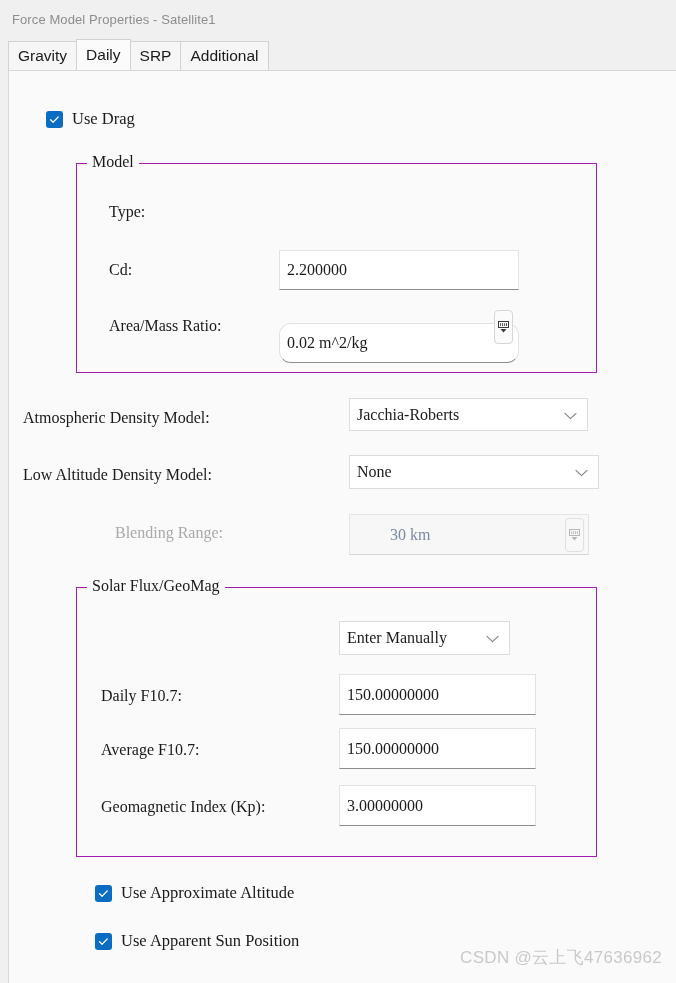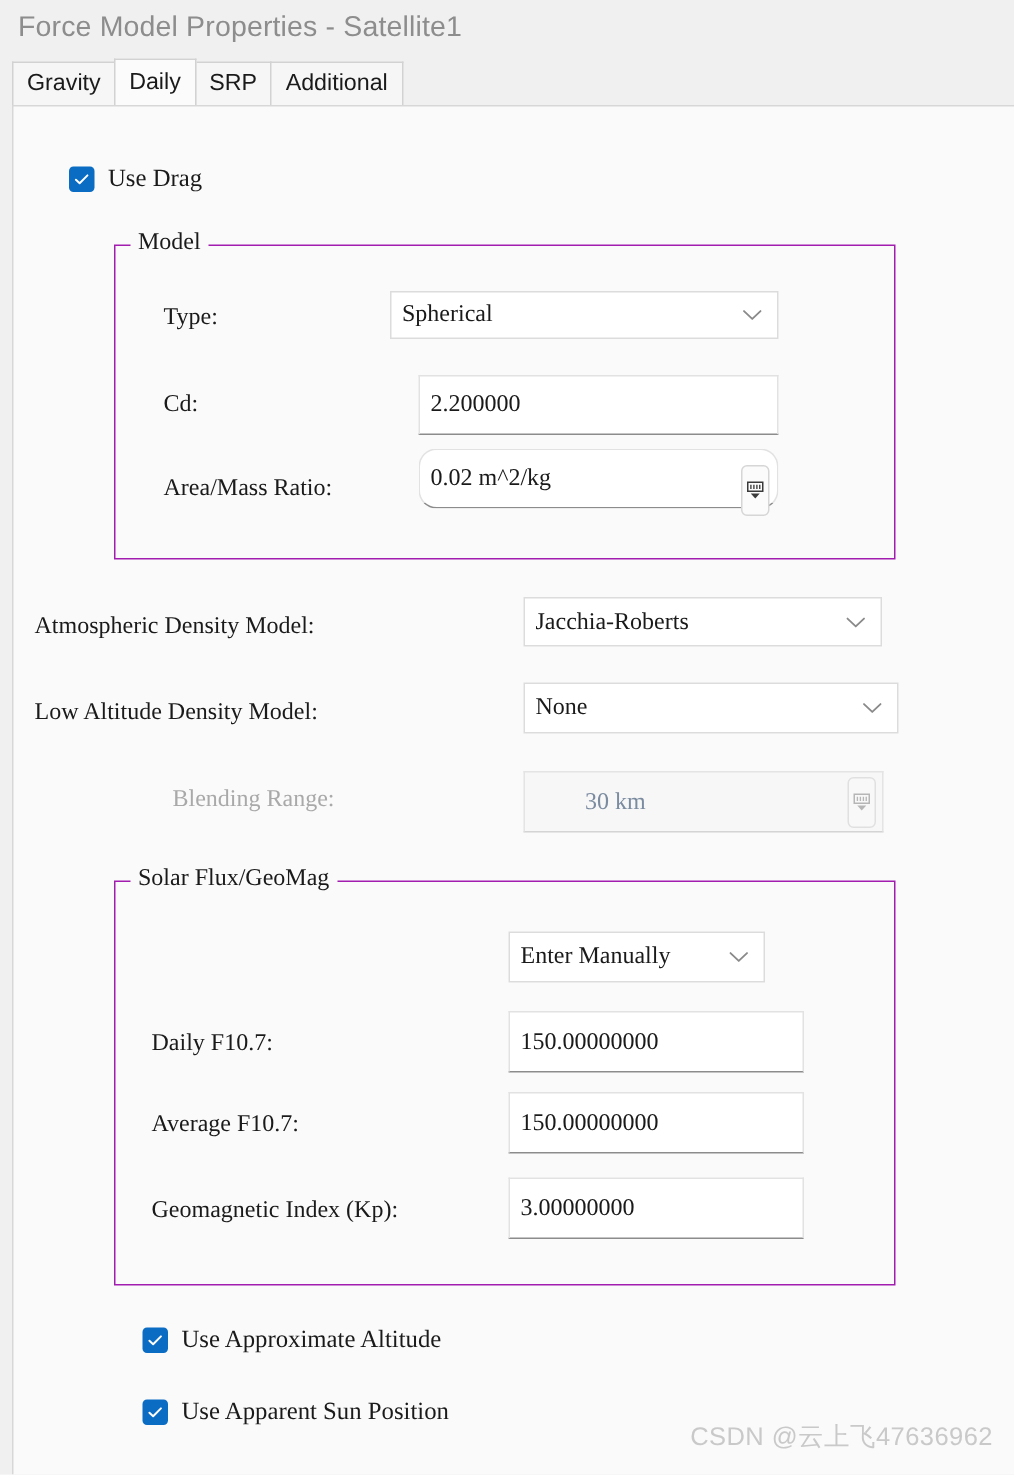--- a/index.html
+++ b/index.html
@@ -20,21 +20,21 @@
   
   .titlebar {
     height: 38px;
     background: #f0f0f0;
     display: flex;
     align-items: center;
     padding-left: 12px;
     box-sizing: border-box;
   }
   .titlebar-text {
-    font-size: 19px;
+    font-size: 13px;
     color: #8d8d8d;
     letter-spacing: 0.1px;
   }
 
   
   .tabstrip {
     height: 32px;
     background: #f0f0f0;
     display: flex;
     align-items: flex-end;
@@ -222,36 +222,28 @@
       </svg>
     </span>
     <span class="cb-label">Use Drag</span>
   </div>
 
   <div class="groupbox" style="left:67px; top:92px; width:521px; height:210px;">
     <span class="group-title">Model</span>
   </div>
 
   <span class="flabel" style="left:100px; top:132px;">Type:</span>
-  <div class="combo" style="left:251px; top:123px; width:259px; height:32px;">
-    <span>Spherical</span>
-    <span class="chev">
-      <svg width="13" height="8" viewBox="0 0 13 8">
-        <path d="M1 1.4 L6.5 6.6 L12 1.4" fill="none" stroke="#8a8a8a" stroke-width="1.25" stroke-linecap="round" stroke-linejoin="round"></path>
-      </svg>
-    </span>
-  </div>
 
   <span class="flabel" style="left:100px; top:190px;">Cd:</span>
   <div class="tinput" style="left:270px; top:179px; width:240px; height:40px;">
     <span>2.200000</span>
   </div>
 
   <span class="flabel" style="left:100px; top:246px;">Area/Mass Ratio:</span>
-  <div class="tinput" style="left:270px; top:228px; width:240px; height:40px;border-radius:12px;">
+  <div class="tinput" style="left:270px; top:252px; width:240px; height:40px;border-radius:12px;">
     <span>0.02 m^2/kg</span>
   </div>
   <div class="unitbtn" style="left:485px; top:239px; width:19px; height:34px;">
     <svg width="13" height="14" viewBox="0 0 13 14">
       <rect x="1.5" y="1.5" width="10" height="6" fill="none" stroke="#3a3a3a" stroke-width="1"></rect>
       <line x1="3.6" y1="3.2" x2="3.6" y2="6" stroke="#3a3a3a" stroke-width="0.9"></line>
       <line x1="5.6" y1="3.2" x2="5.6" y2="6" stroke="#3a3a3a" stroke-width="0.9"></line>
       <line x1="7.6" y1="3.2" x2="7.6" y2="6" stroke="#3a3a3a" stroke-width="0.9"></line>
       <line x1="9.5" y1="3.2" x2="9.5" y2="6" stroke="#3a3a3a" stroke-width="0.9"></line>
       <path d="M3.5 9 L9.5 9 L6.5 12.4 Z" fill="#3a3a3a"></path>

